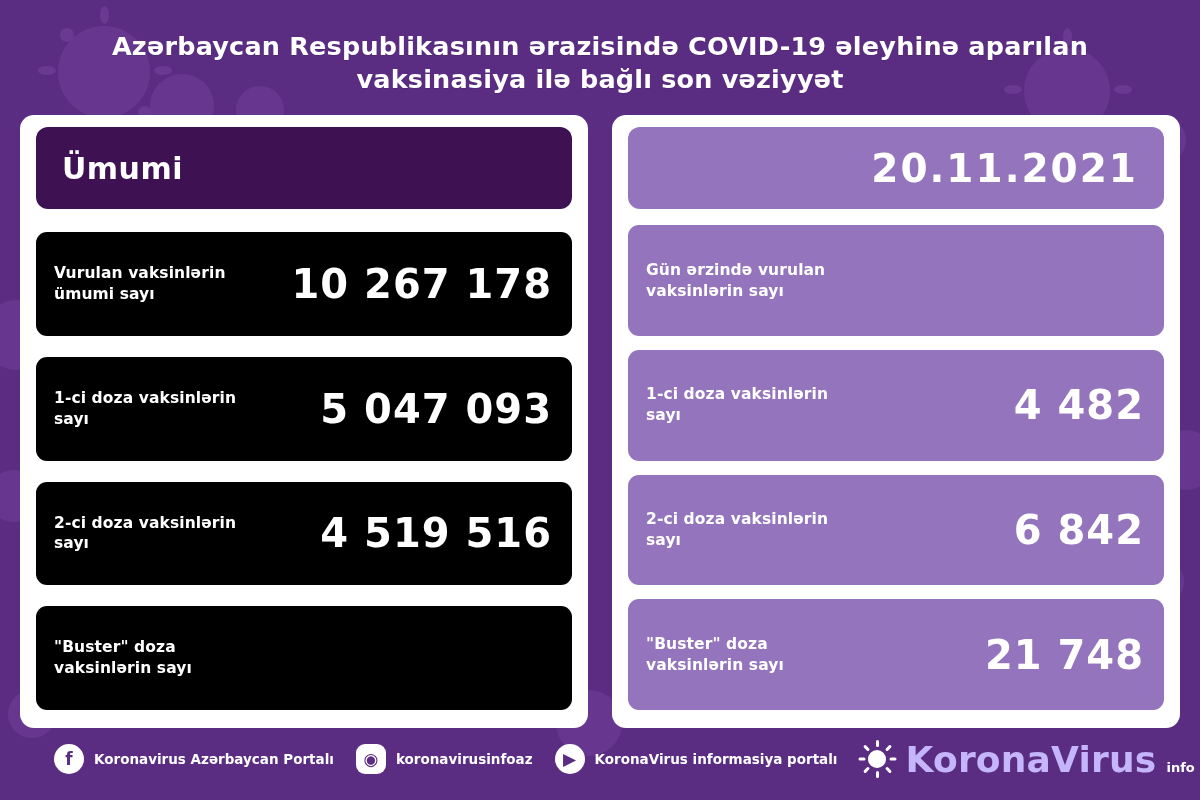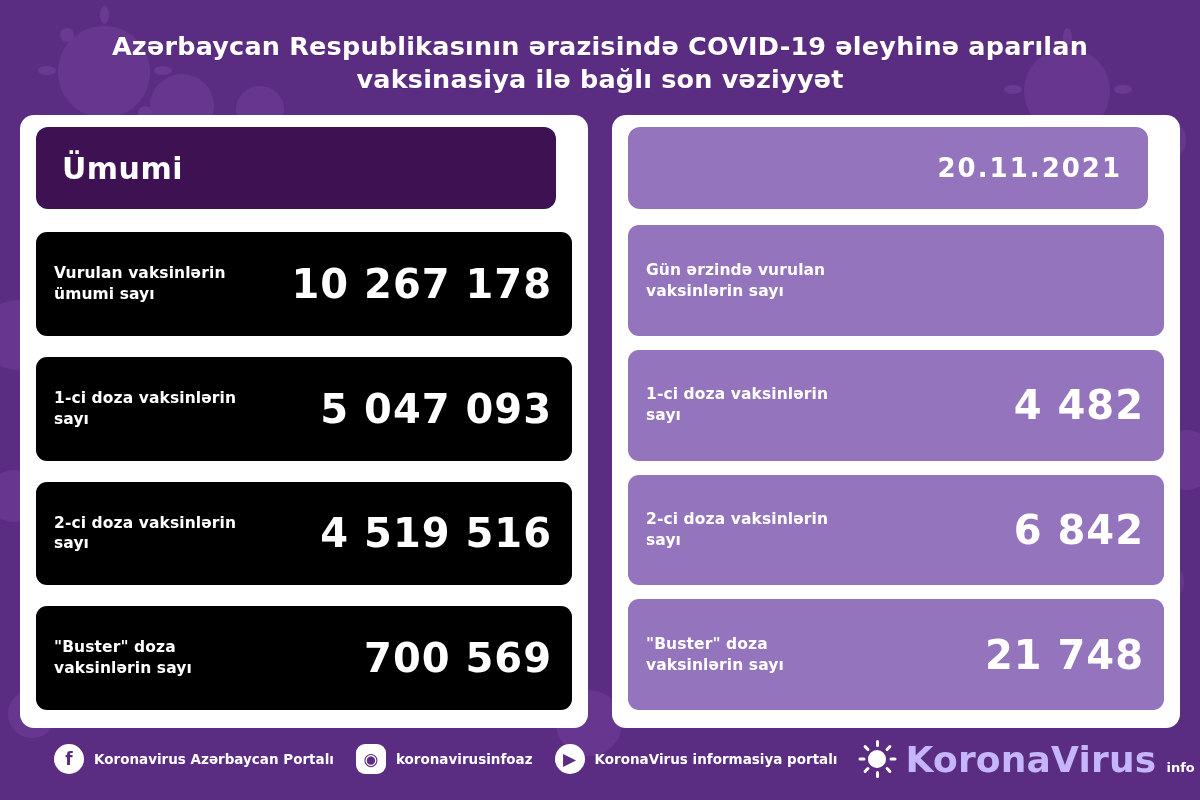--- a/index.html
+++ b/index.html
@@ -74,32 +74,32 @@
     display: flex;
     flex-direction: column;
   }
 
   .panel-head {
     border-radius: 12px;
     height: 82px;
     display: flex;
     align-items: center;
     padding: 0 26px;
-    margin: -2px 16px 16px 0;
+    margin: -2px 0 16px 0;
   }
   .panel-head.left { background: #3d1152; justify-content: flex-start; }
   .panel-head.right { background: #9475bd; justify-content: flex-end; }
   .panel-head .label {
     color: #ffffff;
     font-size: 30px;
     font-weight: bold;
     letter-spacing: 0.5px;
   }
   .panel-head.right .label {
-    font-size: 26px;
+    font-size: 39px;
     letter-spacing: 2px;
   }
 
   .rows {
     display: flex;
     flex-direction: column;
     gap: 14px;
     flex: 1;
   }
   .row {
@@ -261,21 +261,20 @@
             <span class="value">5 047 093</span>
           </div>
 
           <div class="row dark">
             <span class="caption">2-ci doza vaksinlərin sayı</span>
             <span class="value">4 519 516</span>
           </div>
 
           <div class="row dark">
             <span class="caption">"Buster" doza vaksinlərin sayı</span>
-            <span class="value">700 569</span>
           </div>
 
         </div>
       </div>
 
       <div class="panel right">
         <div class="panel-head right">
           <span class="label">20.11.2021</span>
         </div>
         <div class="rows">

